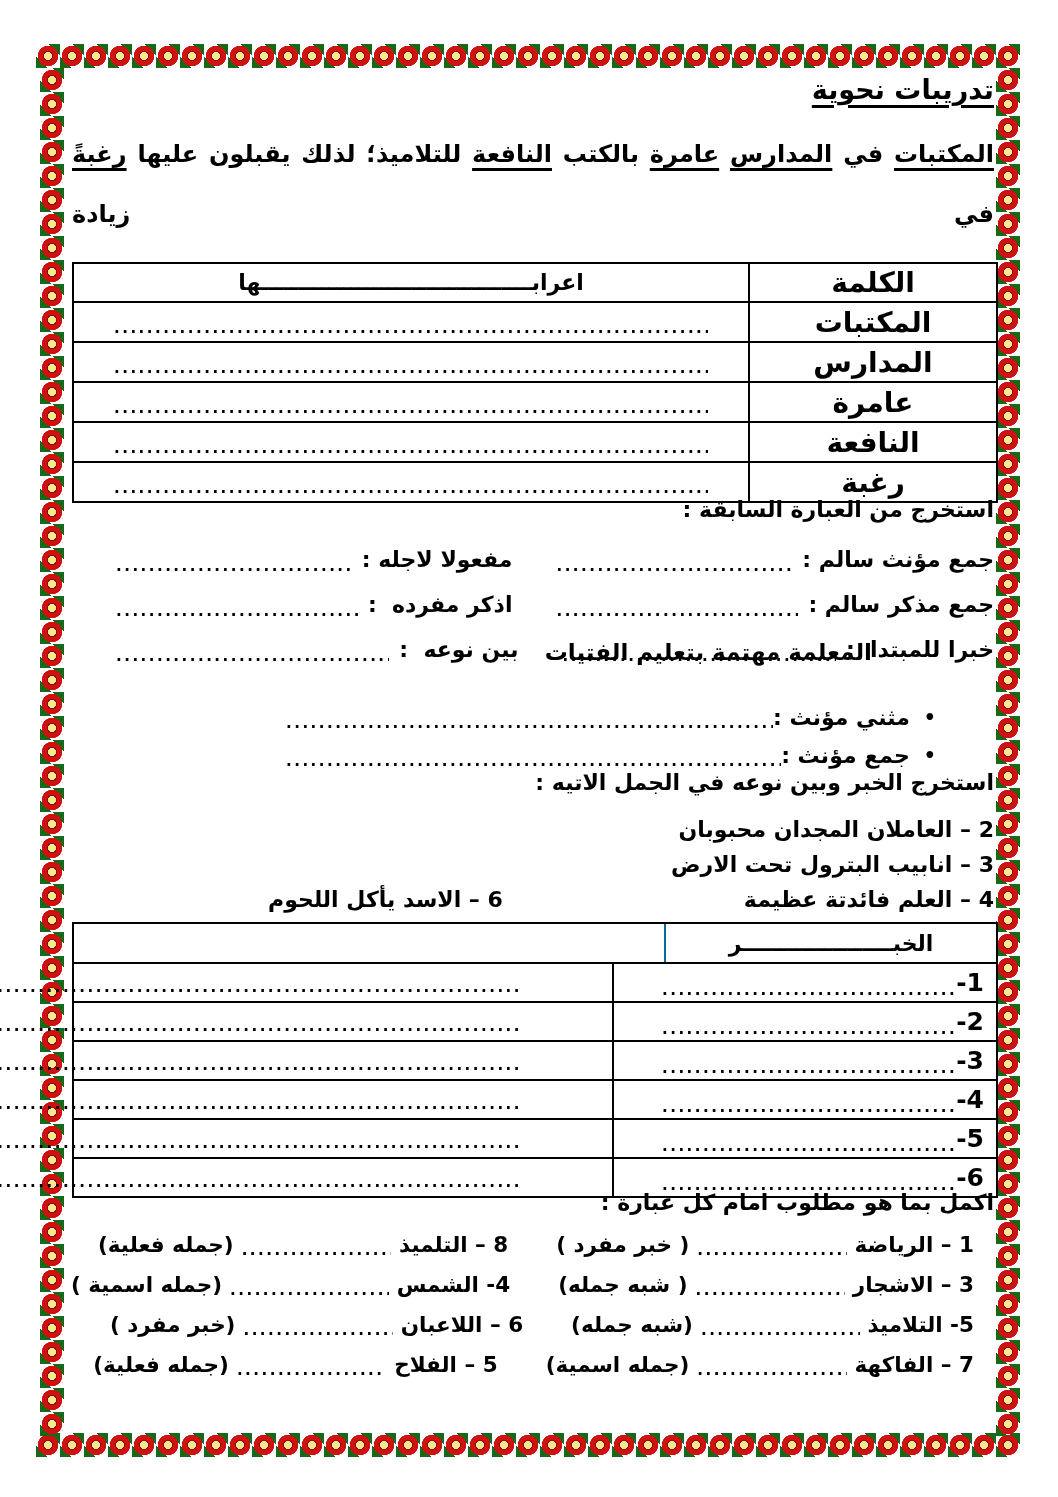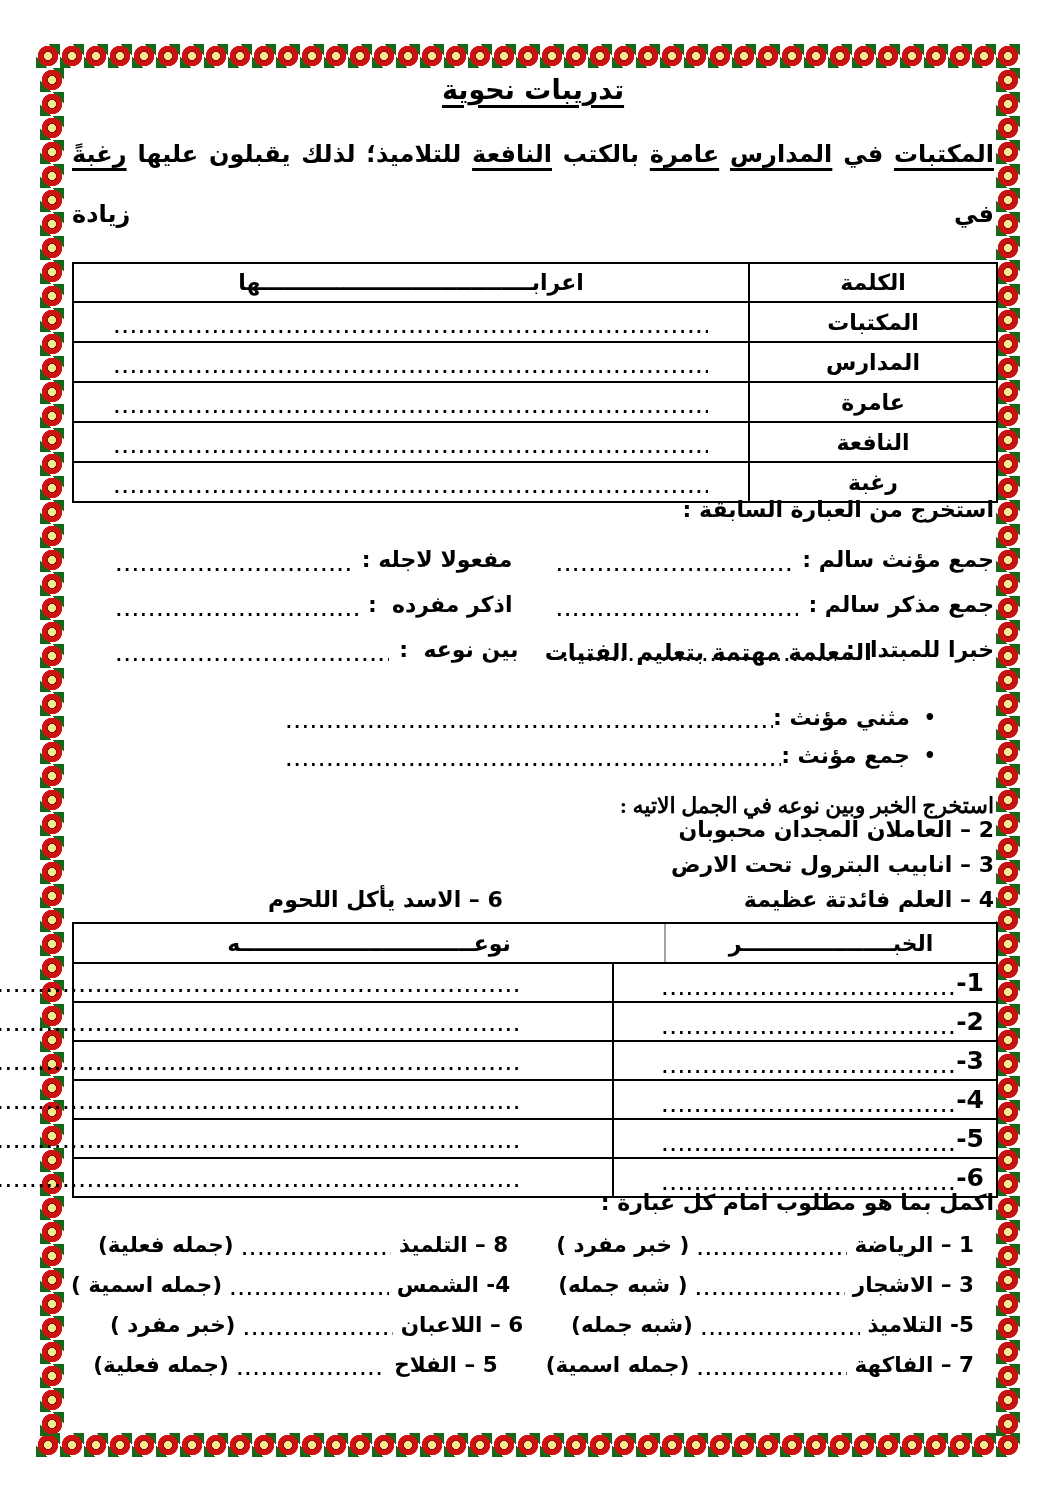--- a/index.html
+++ b/index.html
@@ -20,56 +20,56 @@
       linear-gradient(to bottom left, #17691a 0 24%, transparent 24%),
       linear-gradient(to top right, #17691a 0 24%, transparent 24%);
   }
   
   .sec{position:absolute;left:72px;width:922px;}
   .u{text-decoration:underline;text-underline-offset:6px;text-decoration-thickness:2.5px;}
   .blank{flex:1;overflow:hidden;white-space:nowrap;font-size:15px;letter-spacing:2.5px;
          direction:ltr;text-align:left;line-height:1;}
   .hdg{font-size:22px;}
   
-  #title{top:74px;text-align:center;font-size:27px;}
+  #title{top:74px;font-size:27px;}
   #para{top:124px;font-size:24px;line-height:60px;}
   #p1{text-align:justify;text-align-last:justify;}
   
   #table1{top:262px;border:2px solid #000;}
   .t1-head{display:flex;height:37px;border-bottom:2px solid #000;}
   .t1-word{width:246px;border-left:2px solid #000;display:flex;align-items:center;justify-content:center;
-           font-size:22px;overflow:hidden;white-space:nowrap;}
+           font-size:28px;overflow:hidden;white-space:nowrap;}
   .t1-irab{flex:1;display:flex;align-items:center;justify-content:center;font-size:22px;
            overflow:hidden;white-space:nowrap;}
   .t1-row{display:flex;height:38px;border-bottom:2px solid #000;}
   .t1-row:last-child{border-bottom:none;}
   .t1-row .t1-irab{align-items:flex-end;padding:0 40px 5px 40px;}
   
   #xhead{top:497px;}
   #xrows{top:537px;}
   .x-row{display:flex;height:45px;align-items:center;font-size:22px;padding-left:34px;}
   .x-row .lab{white-space:pre;}
   .x-row .blank{margin:14px 10px 0 10px;}
   .x-left{margin-inline-start:34px;}
   #xsent{top:639px;text-align:right;padding-right:122px;font-size:23px;box-sizing:border-box;}
   
   #bullets{top:698px;padding-right:58px;box-sizing:border-box;}
   .b-row{display:flex;align-items:center;height:38px;font-size:22px;width:658px;}
   .b-dot{margin-inline-end:14px;font-size:19px;}
   .b-row .blank{margin-top:12px;margin-inline-start:8px;}
   
-  #phead{top:793px;font-family:Liberation Serif, serif;}
+  #phead{top:770px;}
   #sgrid{top:812px;}
   .s-row{display:flex;height:35px;font-size:22px;align-items:center;}
   .s-right{flex:1.14;text-align:right;}
   .s-left{flex:1;text-align:right;}
   
   #table2{top:922px;border:2px solid #000;}
   .t2-head{display:flex;height:38px;border-bottom:2px solid #000;}
-  .t2-kh{width:330px;border-left:2px solid #a3a3a3;display:flex;align-items:center;justify-content:center;
+  .t2-kh{width:330px;border-left:2px solid #0369a1;display:flex;align-items:center;justify-content:center;
          font-size:22px;overflow:hidden;white-space:nowrap;}
   .t2-ty{flex:1;display:flex;align-items:center;justify-content:center;font-size:22px;
          overflow:hidden;white-space:nowrap;}
   .t2-row{display:flex;height:37px;border-bottom:2px solid #000;}
   .t2-row:last-child{border-bottom:none;}
   .t2-cell-kh{width:330px;border-left:2px solid #000;display:flex;align-items:center;
               padding:0 12px 0 40px;font-size:25px;}
   .t2-cell-kh .blank{margin-top:16px;margin-inline-start:8px;}
   .t2-cell-ty{flex:1;display:flex;align-items:flex-end;padding:0 90px 6px 90px;}
   
@@ -381,21 +381,20 @@
     </div>
     <div class="s-row">
       <div class="s-right">4 – العلم فائدتة عظيمة</div>
       <div class="s-left">6 – الاسد يأكل اللحوم</div>
     </div>
   </div>
 
 <div class="sec" id="table2">
   <div class="t2-head">
     <div class="t2-kh">الخبــــــــــــــــــــر</div>
-    <div class="t2-ty">نوعـــــــــــــــــــــــــــــــه</div>
   </div>
   <div id="t2-body">
       <div class="t2-row">
         <div class="t2-cell-kh">
           <span>1-</span>
           <span class="blank">................................................................................................................................................</span>
         </div>
         <div class="t2-cell-ty">
           <span class="blank">................................................................................................................................................</span>
         </div>

